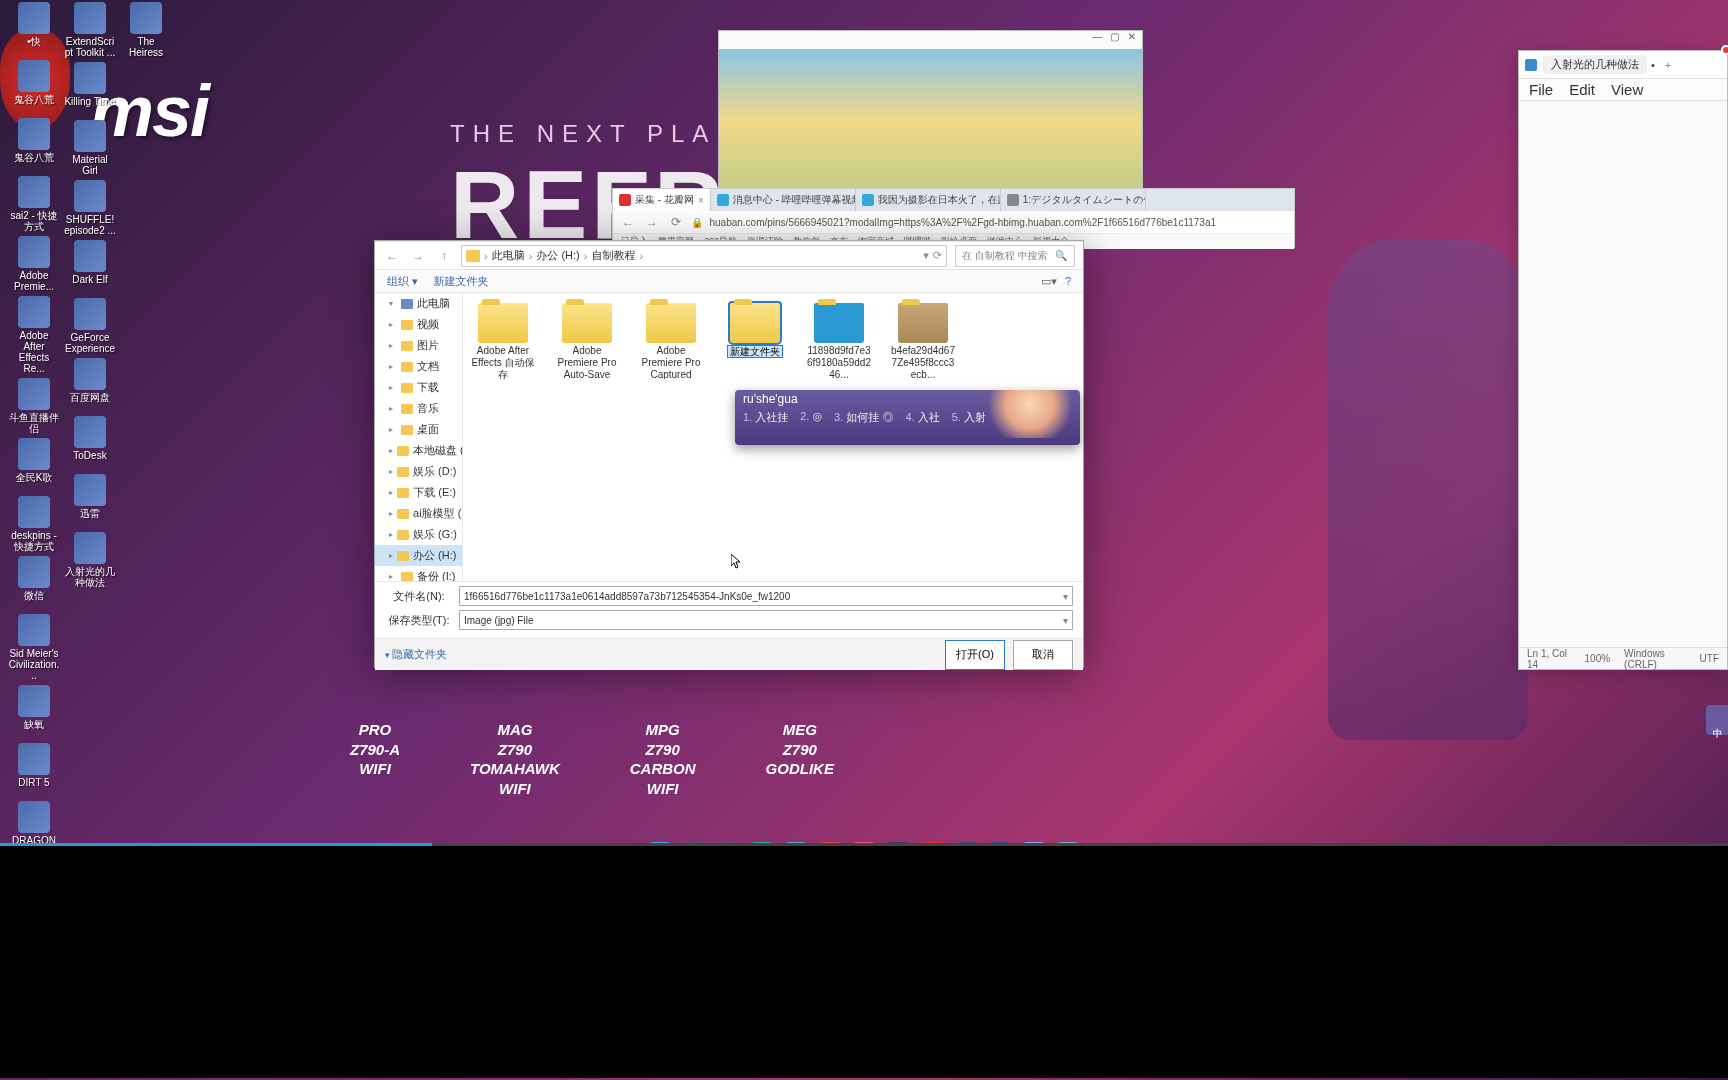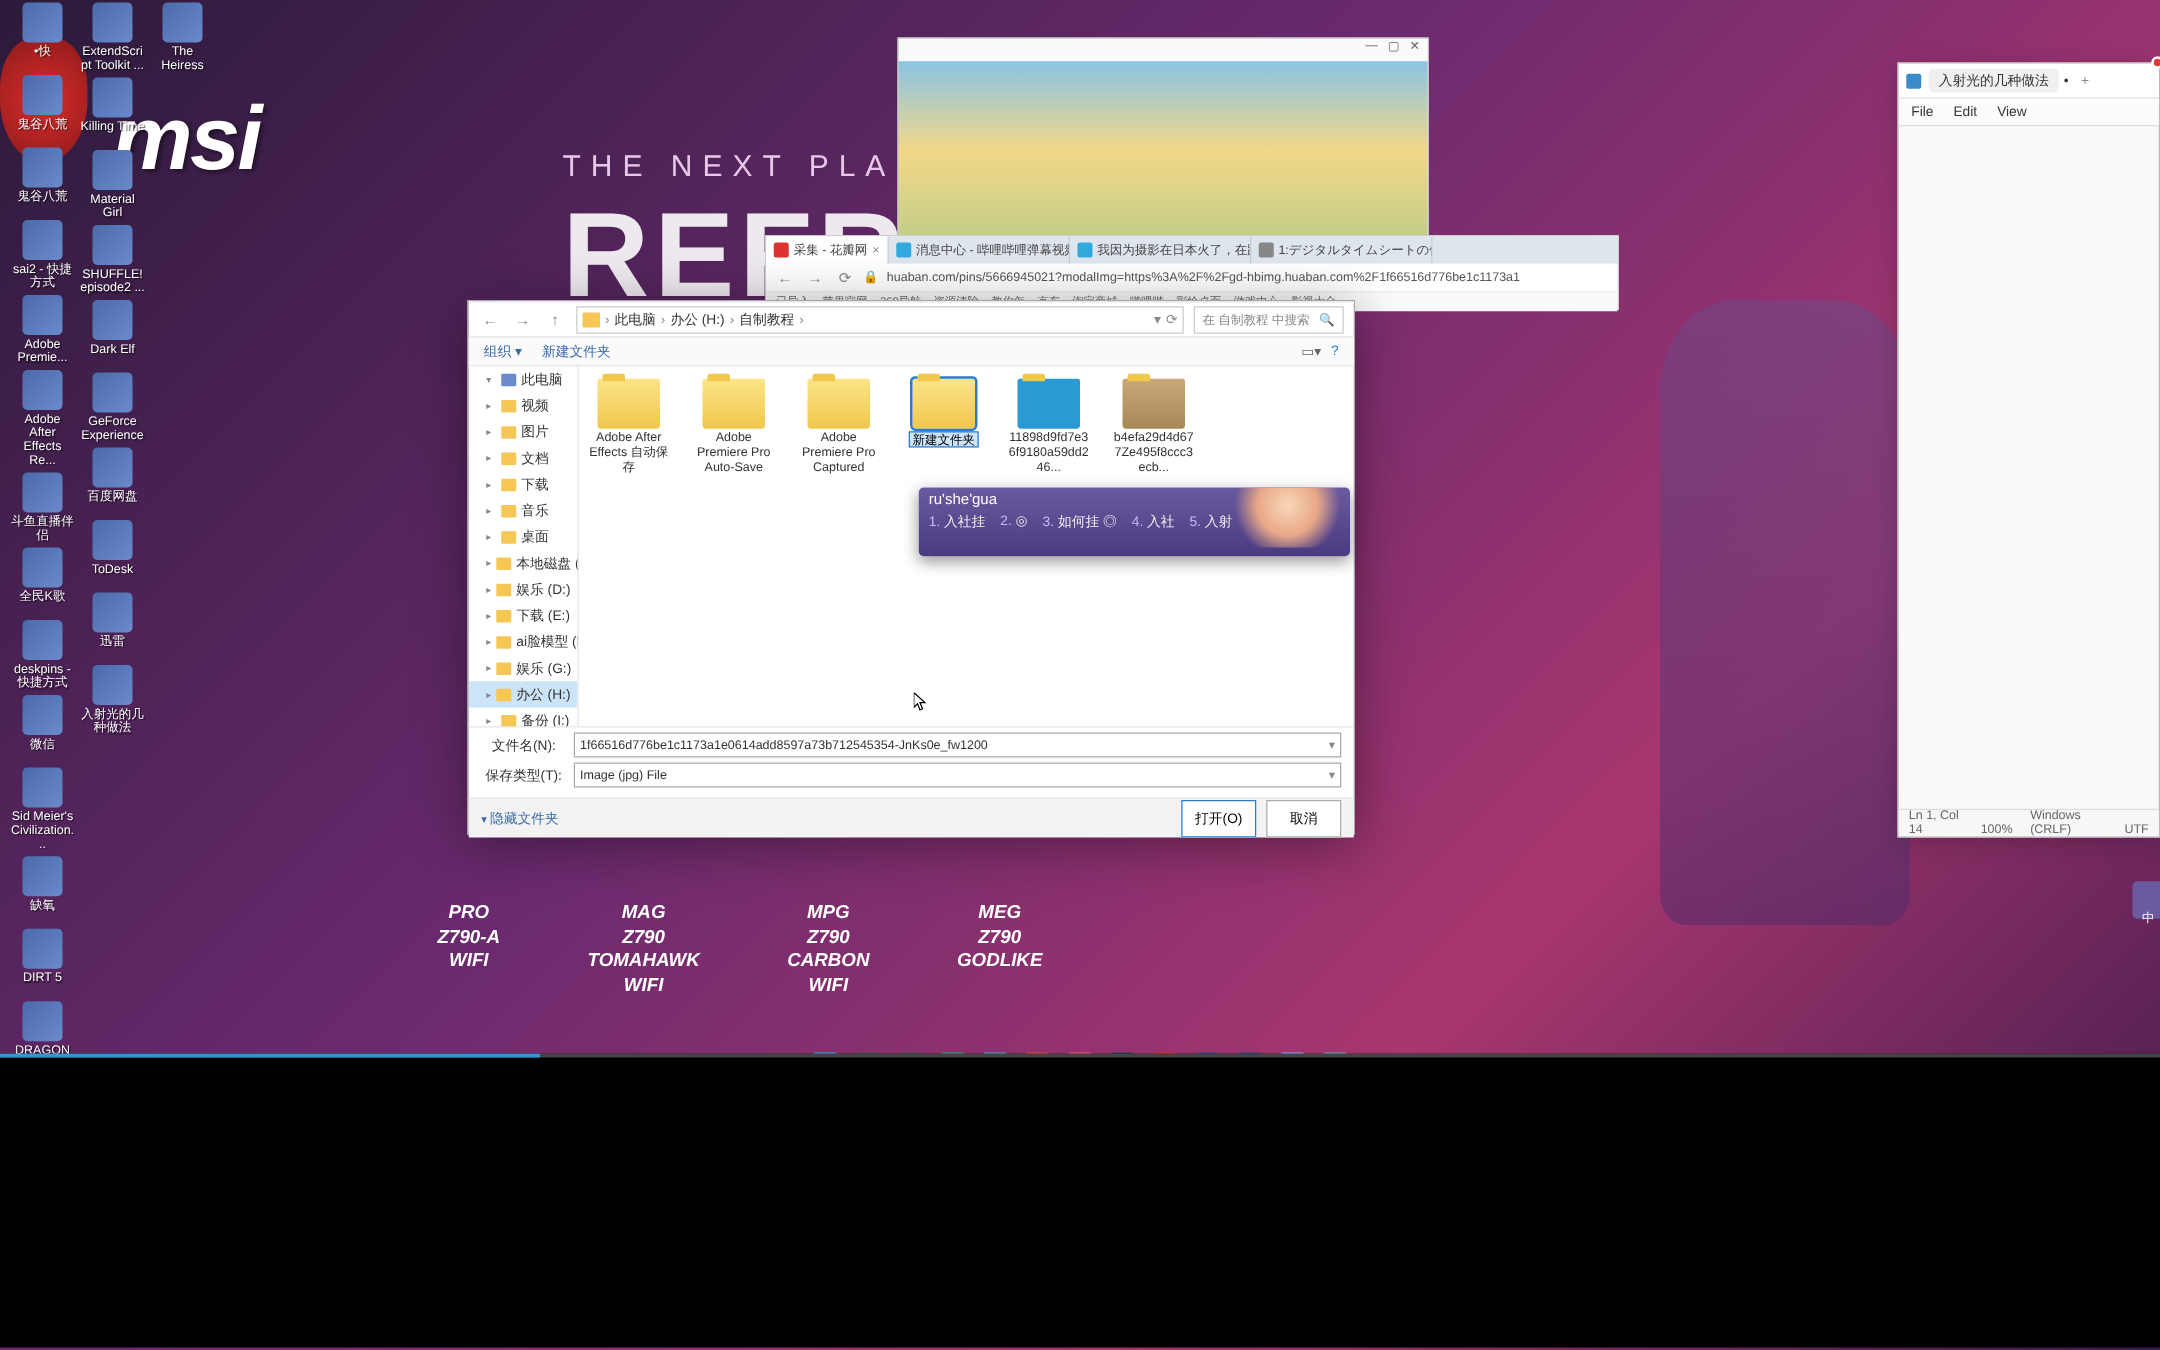--- a/index.html
+++ b/index.html
@@ -25,23 +25,23 @@
 .dicol{float:left;width:52px;margin-right:4px}
 .di-txt{display:block;min-height:20px;word-wrap:break-word;text-shadow:1px 1px 1px rgba(0,0,0,.7)}
 
 
 .notepad{position:absolute;top:50px;right:0;width:210px;height:620px;background:#f9f9f9;border:1px solid #bbb;box-shadow:0 4px 20px rgba(0,0,0,.2)}
 .np-titlebar{height:28px;background:#fff;border-bottom:1px solid #ddd;display:flex;align-items:center;padding:0 6px;gap:6px;font-size:11px;color:#333}
 .np-ico{width:12px;height:12px;background:#3a8acc;border-radius:2px}
 .np-tabs{display:flex;align-items:center;gap:4px;flex:1}
 .np-tab{padding:2px 8px;border-radius:4px;background:#f0f0f0}
 .np-tabplus{padding:2px 6px;color:#888}
-.np-menubar{height:22px;display:flex;gap:16px;padding:0 10px;align-items:center;font-size:11px;color:#333;border-bottom:1px solid #ddd;background:#fcfcfc}
+.np-menubar{height:22px;display:flex;gap:16px;padding:0 10px;align-items:center;font-size:15px;color:#333;border-bottom:1px solid #ddd;background:#fcfcfc}
 .np-body{padding:8px 10px;font-size:12px;font-family:Consolas,monospace;color:#222;background:#fff;height:530px}
-.np-status{position:absolute;bottom:0;left:0;right:0;height:22px;border-top:1px solid #ddd;display:flex;align-items:flex-end;padding:0 8px;gap:14px;font-size:10px;color:#666;background:#f7f7f7}
+.np-status{position:absolute;bottom:0;left:0;right:0;height:22px;border-top:1px solid #ddd;display:flex;align-items:center;padding:0 8px;gap:14px;font-size:10px;color:#666;background:#f7f7f7}
 .np-dot{position:absolute;top:-6px;right:-4px;width:10px;height:10px;background:#e03a3a;border-radius:50%;border:2px solid #fff}
 
 
 .imgwin{position:absolute;top:30px;left:718px;width:425px;height:200px;background:#fff;border:1px solid #bbb}
 .imgwin-tb{height:18px;background:#fafafa;display:flex;justify-content:flex-end;gap:8px;padding:0 6px;font-size:10px;color:#666}
 .imgwin-body{height:180px;background:linear-gradient(180deg,#8ac4e4 0%,#f2d888 40%,#a8c888 100%)}
 
 
 .browser{position:absolute;top:188px;left:612px;width:683px;height:60px;background:#fff;border:1px solid #ccc}
 .br-tabs{height:22px;background:#dee5ec;display:flex;font-size:10px;color:#444}

